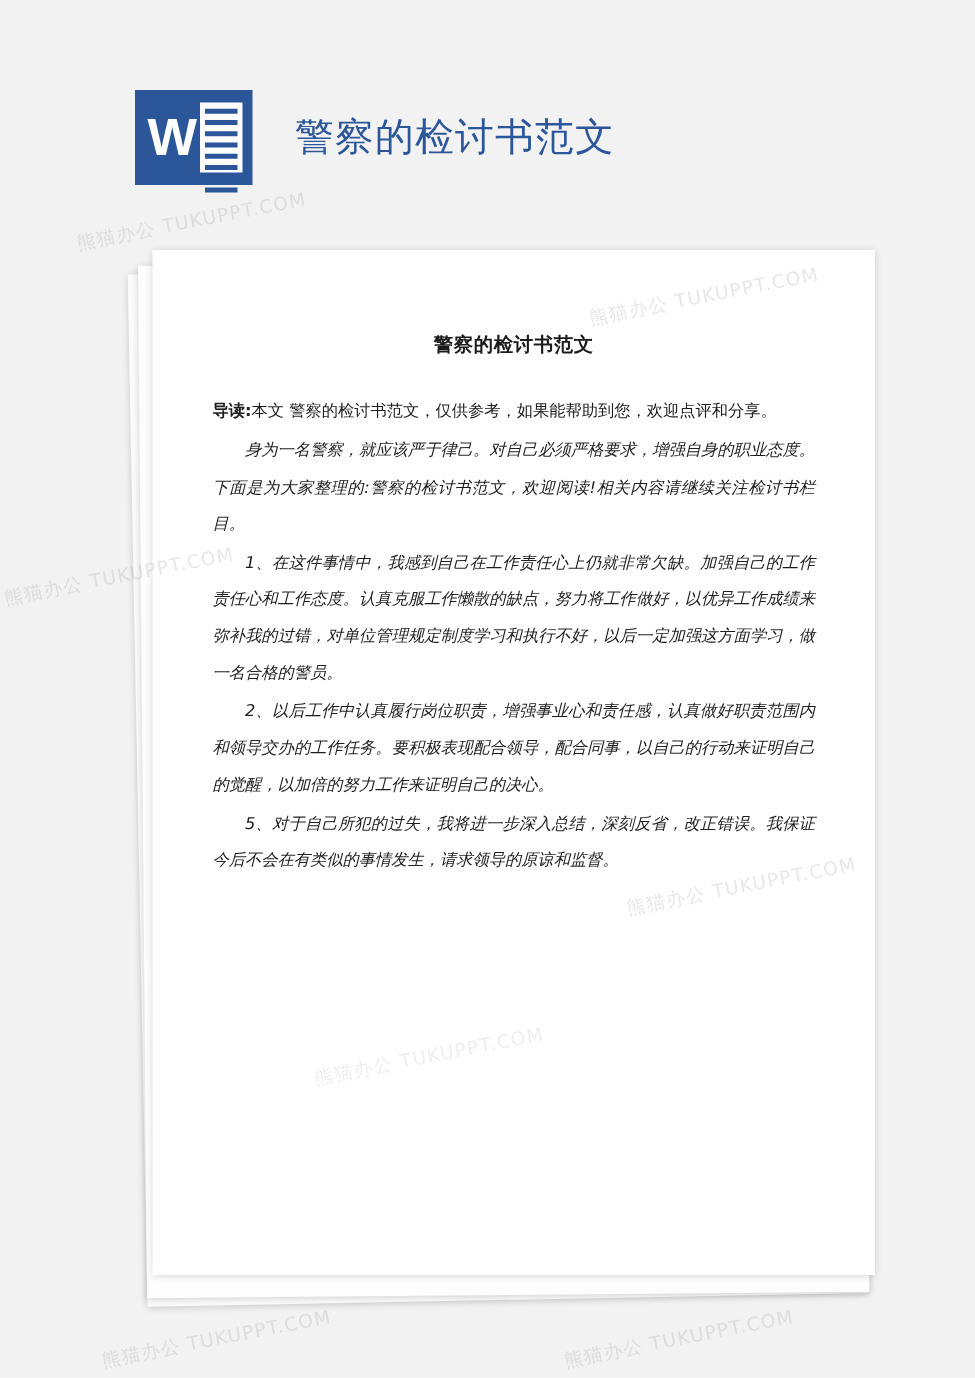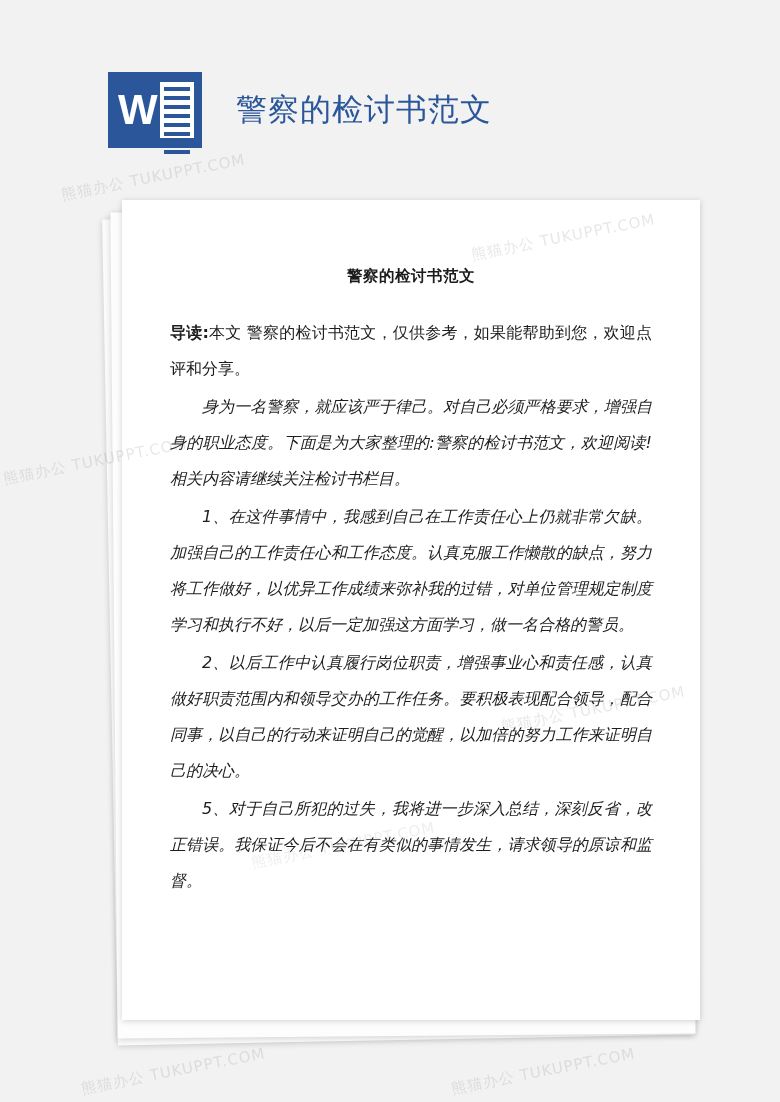--- a/index.html
+++ b/index.html
@@ -118,21 +118,21 @@
   .doc-title {
     text-align: center;
     font-size: 15.5px;
     font-weight: bold;
     color: #1b1b1b;
     font-family: "DejaVu Sans", sans-serif;
     margin-bottom: 28px;
     letter-spacing: 0.5px;
   }
   .doc-para {
-    font-size: 16px;
+    font-size: 13px;
     line-height: 2.25;
     color: #1d1d1d;
     font-family: "DejaVu Sans", sans-serif;
     text-align: justify;
     margin: 0 0 2px 0;
   }
   .doc-para.indent {
     text-indent: 2em;
     font-style: italic;
   }

